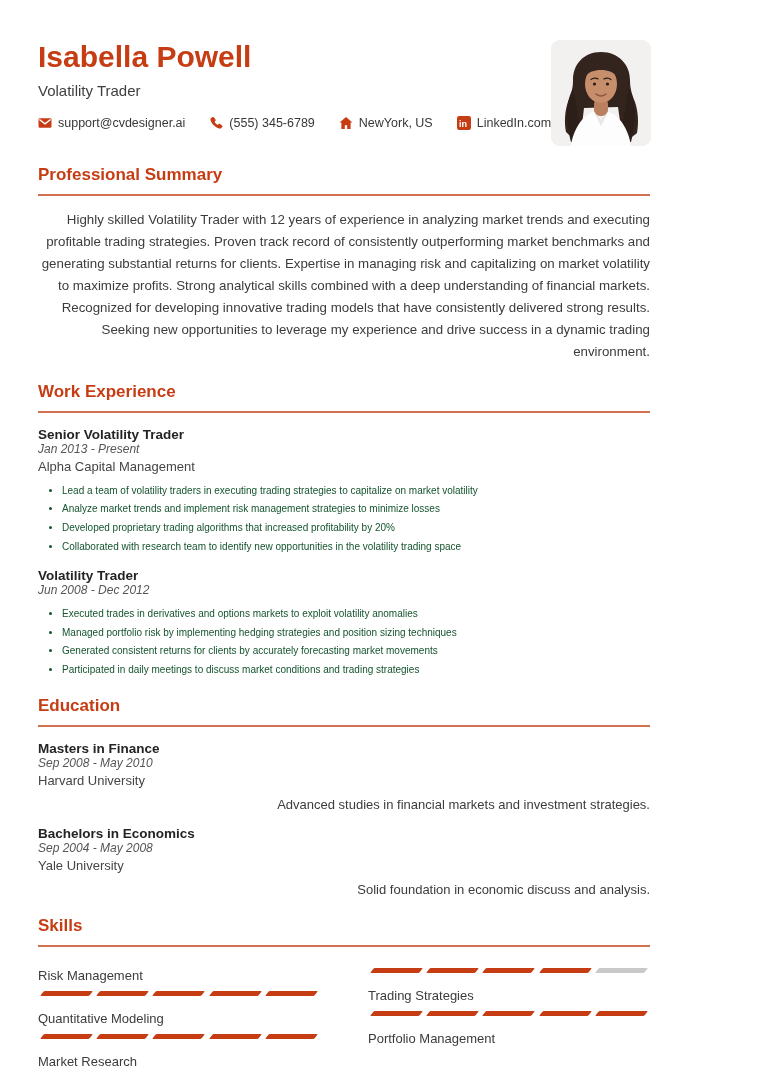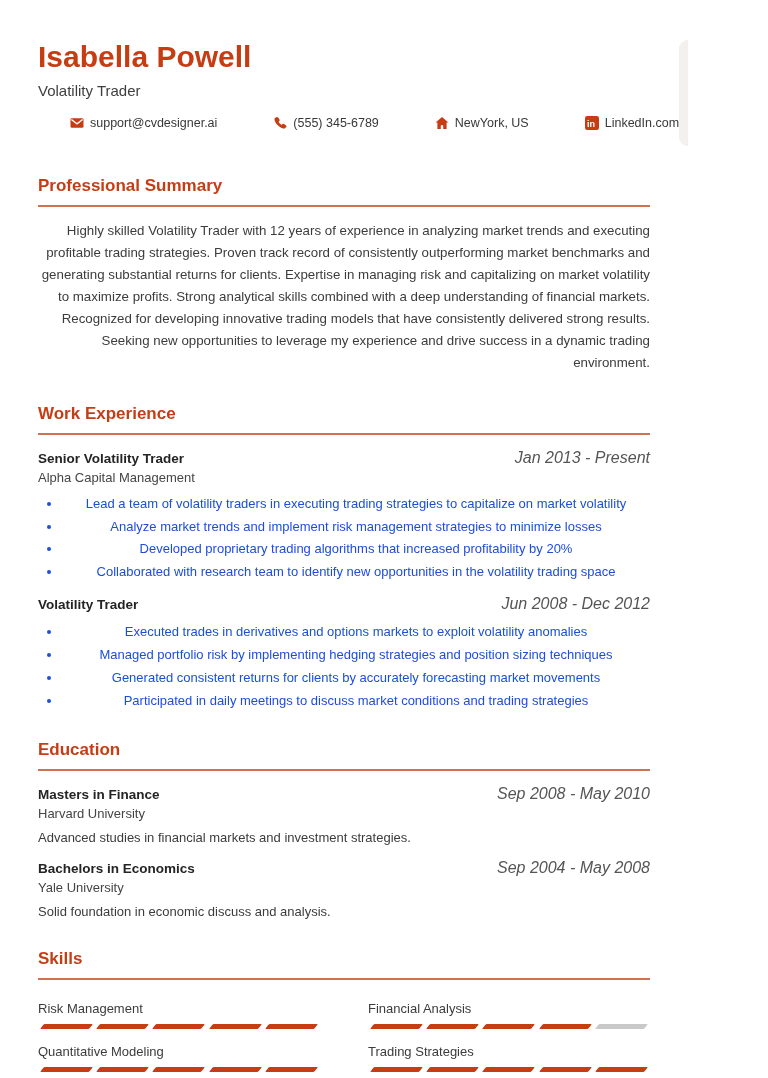--- a/index.html
+++ b/index.html
@@ -6,37 +6,37 @@
   html,body { margin:0; padding:0; background:#ffffff; }
   body { font-family:"Liberation Sans", sans-serif; color:#3c3c3c; }
   .page { width:688px; height:1078px; padding:40px 38px 0 38px; background:#fff; overflow:hidden; }
 
   
   .header { display:flex; justify-content:space-between; align-items:flex-start; }
   .name { font-size:30px; font-weight:700; color:var(--accent); line-height:1.15; }
   .job-title { font-size:15px; color:#3f3f3f; margin-top:7px; }
   .contact-row { display:flex; align-items:flex-start; gap:24px; margin-top:17px; font-size:12.5px; color:#383838; }
   .contact { display:flex; align-items:center; gap:6px; white-space:nowrap; cursor:pointer; }
-  .contact .ci { display:inline-flex; width:14px; height:14px;margin-left:32px; }
+  .contact .ci { display:inline-flex; width:14px; height:14px; }
   .photo { width:100px; height:106px; border-radius:9px; overflow:hidden; background:#f3f1f0; flex:0 0 auto; }
 
   
-  .section { margin-top:30px; }
+  .section { margin-top:19px; }
   .section-title { font-size:17px; font-weight:700; color:var(--accent); margin:0; }
   .rule { border:none; border-top:2px solid var(--rule); margin:9px 0 0 0; }
   .summary-text { font-size:13.3px; line-height:1.65; margin-top:13px; color:#3c3c3c;text-align:right; }
 
   .entry { margin-top:14px; }
-  .entry-head { display:flex; justify-content:space-between; align-items:baseline; }
+  .entry-head { display:flex; justify-content:space-between; align-items:baseline;flex-direction:column; }
   .entry-title { font-size:13.5px; font-weight:700; color:#242424; }
   .entry-sub { font-size:13px; color:#454545; margin-top:3px; }
-  .entry-date { font-size:16px; font-style:italic; color:#555; }
+  .entry-date { font-size:12px; font-style:italic; color:#555; }
   ul.bullets { margin:10px 0 2px 0; padding-left:24px; }
-  ul.bullets li { font-size:13px; line-height:1.38; margin-bottom:5px; color:#1d4ed8;text-align:center; }
-  .edu-desc { font-size:13px; color:#3c3c3c; margin-top:9px; }
+  ul.bullets li { font-size:10px; line-height:1.38; margin-bottom:5px; color:#14532d; }
+  .edu-desc { font-size:13px; color:#3c3c3c; margin-top:9px;text-align:right; }
 
   
   .skills-grid { display:grid; grid-template-columns:1fr 1fr; column-gap:48px; margin-top:6px; }
   .skill { margin-top:15px; }
   .skill-name { font-size:13px; color:#3c3c3c; margin-bottom:8px; }
   .skill-bar { display:flex; gap:7px; padding:0 4px; }
   .seg { height:5px; flex:1; transform:skewX(-38deg); background:var(--accent); border-radius:1px; }
   .seg.empty { background:#c9c9c9; }
 </style>
 </head>
@@ -195,21 +195,20 @@
               <span class="seg"></span>
               <span class="seg"></span>
             </div>
           </div>
           <div class="skill">
             <div class="skill-name">Market Research</div>
           </div>
         </div>
       <div id="skills-right">
           <div class="skill">
-            <div class="skill-name">Financial Analysis</div>
             <div class="skill-bar">
               <span class="seg"></span>
               <span class="seg"></span>
               <span class="seg"></span>
               <span class="seg"></span>
               <span class="seg empty"></span>
             </div>
           </div>
           <div class="skill">
             <div class="skill-name">Trading Strategies</div>

